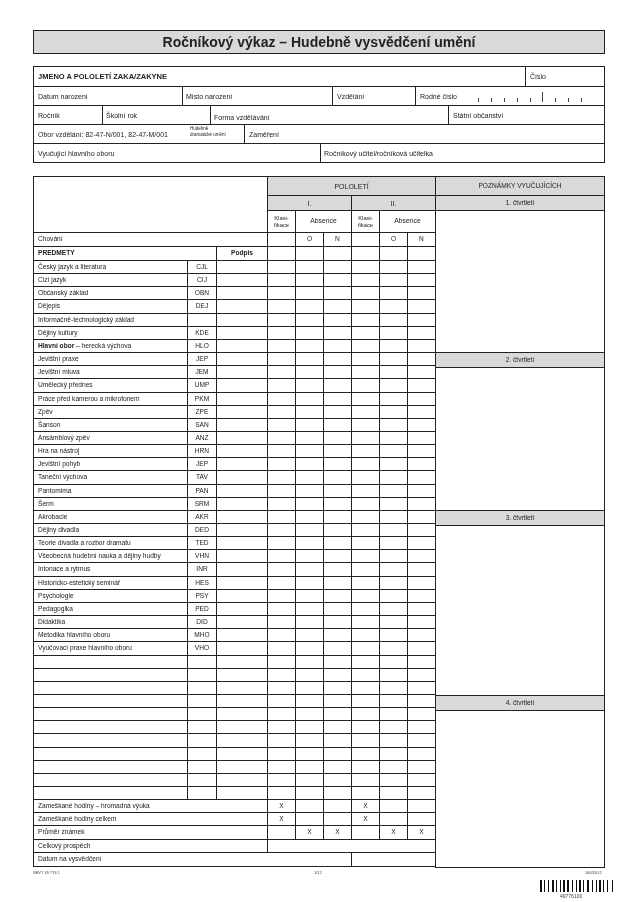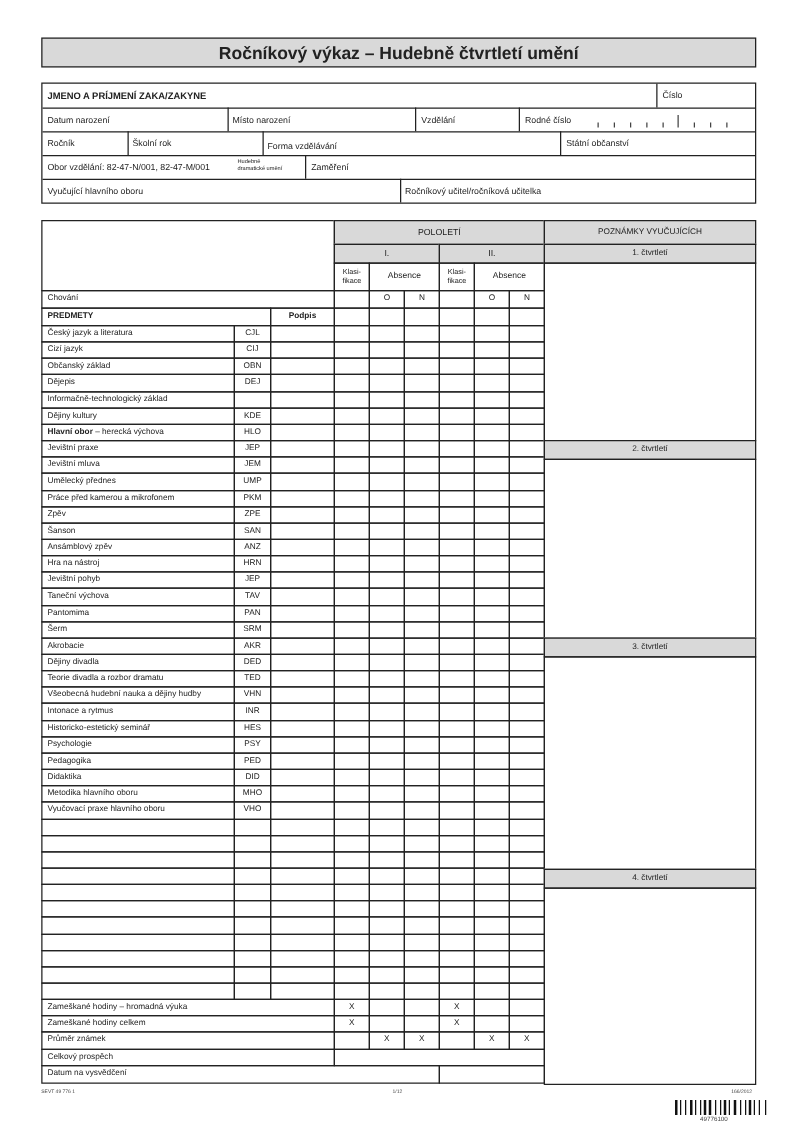--- a/index.html
+++ b/index.html
@@ -19,30 +19,30 @@
           white-space:nowrap; display:flex; align-items:center; }
   .gray { background:#d9d9d9; }
   .center { justify-content:center; text-align:center; }
   .tick { position:absolute; width:1px; height:4px; background:#444; }
   .foot { position:absolute; font-size:4px; color:#444; }
   .bar { position:absolute; top:880px; height:12px; background:#111; }
 </style>
 </head>
 <body>
 
-<div class="abs title">Ročníkový výkaz – Hudebně čtvrtletí umění</div>
+<div class="abs title">Ročníkový výkaz – Hudebně vysvědčení umění</div>
 
 <div class="abs hbox">
 
   <div class="hline" style="left:0;top:19px;width:570px;"></div>
   <div class="hline" style="left:0;top:38px;width:570px;"></div>
   <div class="hline" style="left:0;top:57px;width:570px;"></div>
   <div class="hline" style="left:0;top:76px;width:570px;"></div>
 
-  <span class="lbl b" style="left:4px;top:6px;">JMENO A PRÍJMENÍ ZAKA/ZAKYNE</span>
+  <span class="lbl b" style="left:4px;top:6px;">JMENO A POLOLETÍ ZAKA/ZAKYNE</span>
   <div class="vline" style="left:491px;top:0;height:19px;"></div>
   <span class="lbl" style="left:496px;top:6px;">Číslo</span>
   <div class="abs" style="left:0;top:0;width:490px;height:19px;"></div>
   <div class="abs" style="left:492px;top:0;width:78px;height:19px;"></div>
 
   <span class="lbl" style="left:4px;top:26px;">Datum narození</span>
   <div class="vline" style="left:148px;top:19px;height:19px;"></div>
   <span class="lbl" style="left:152px;top:26px;">Místo narození</span>
   <div class="vline" style="left:298px;top:19px;height:19px;"></div>
   <span class="lbl" style="left:303px;top:26px;">Vzdělání</span>

